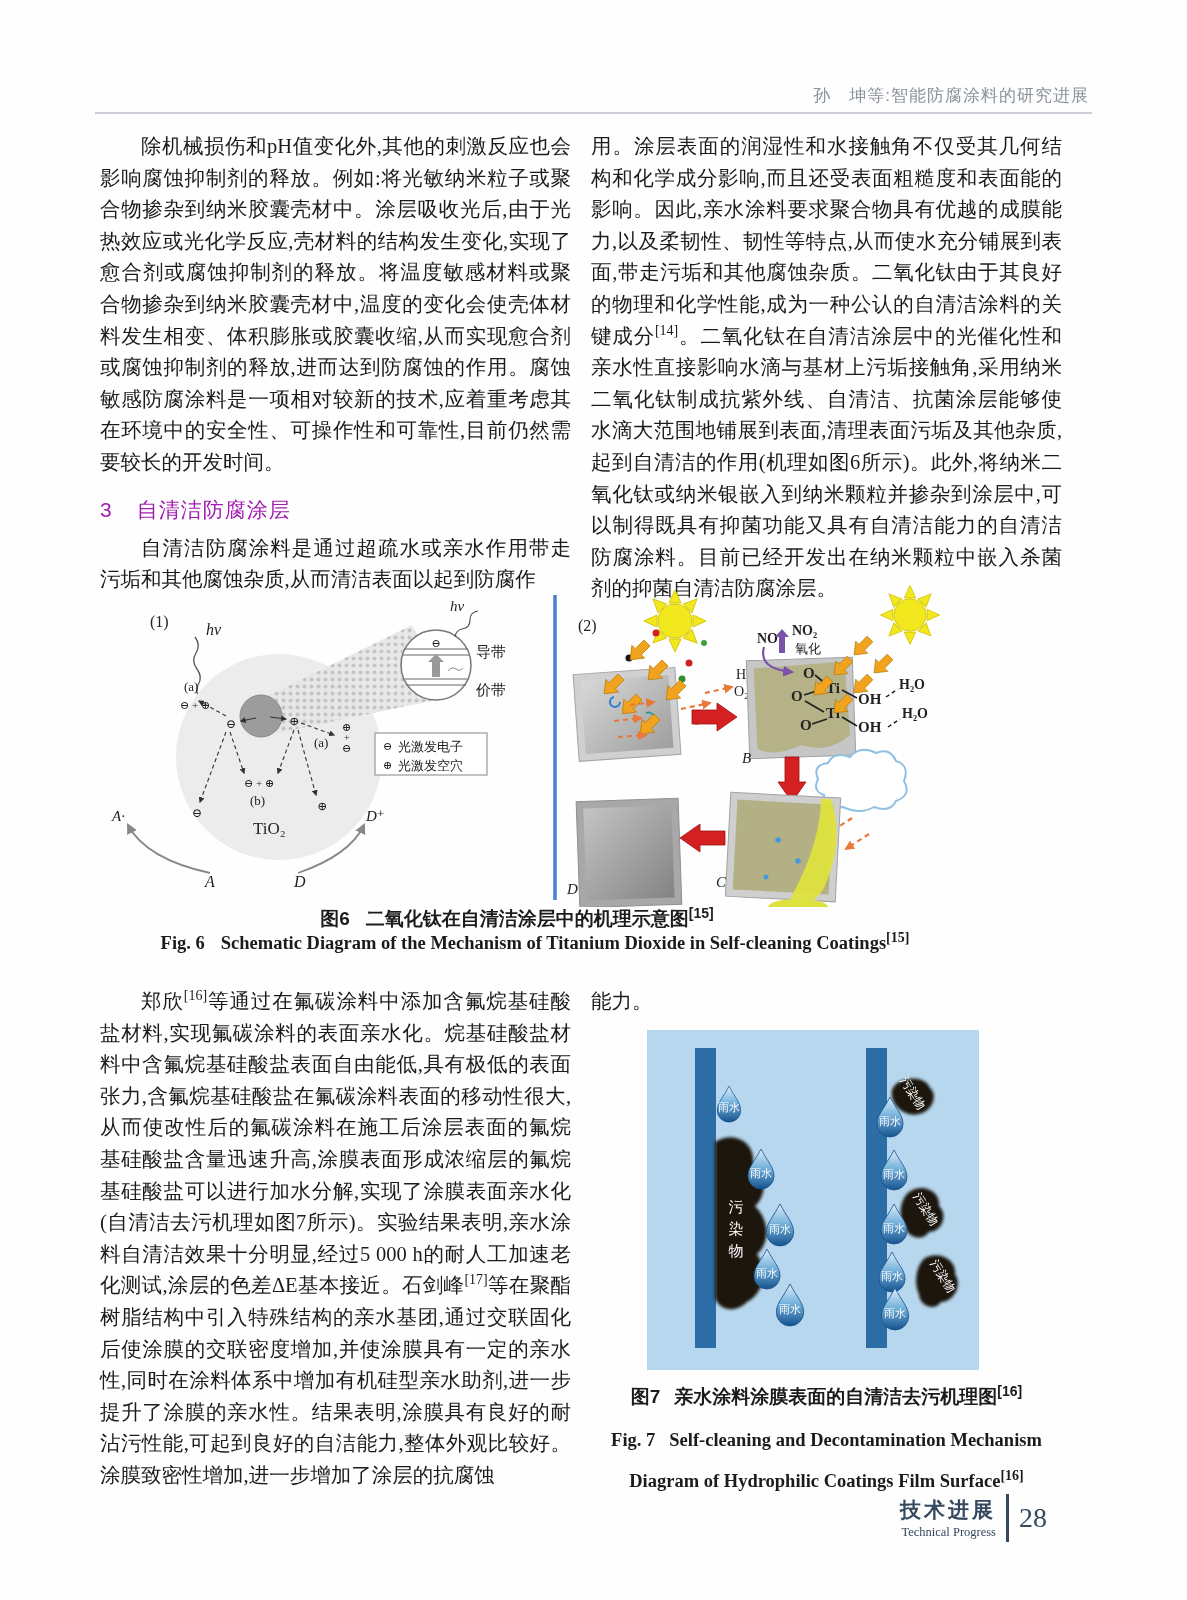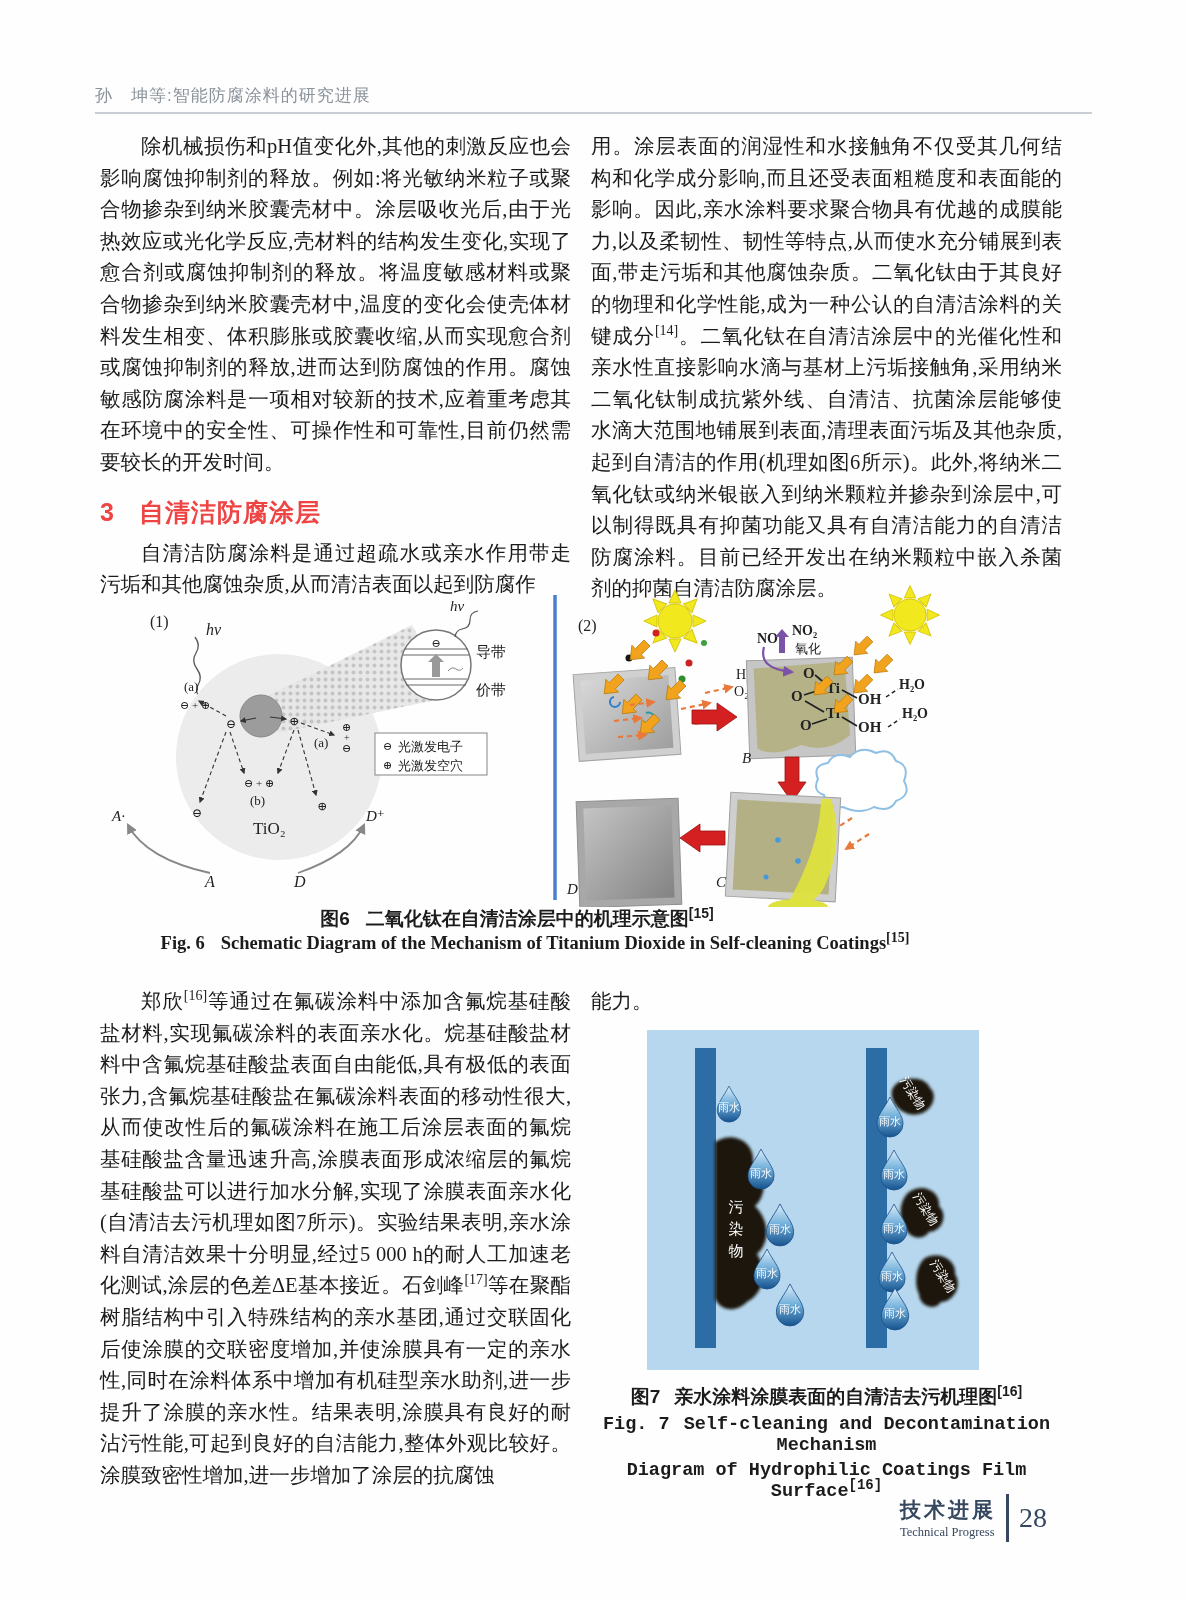--- a/index.html
+++ b/index.html
@@ -1,49 +1,49 @@
 <!DOCTYPE html>
 <html><head>
 <meta charset="utf-8">
 <style>
   html,body{margin:0;padding:0;background:#ffffff;}
   .page{position:relative;width:1187px;height:1600px;background:#fefefe;overflow:hidden;
         font-family:"Liberation Serif","DejaVu Serif",serif;color:#1b1b1b;}
   
-  .header{position:absolute;top:84px;left:95px;right:98px;text-align:left;
+  .header{position:absolute;top:84px;left:95px;right:98px;text-align:right;
           font-size:17px;color:#8a929a;letter-spacing:1px;font-family:"Liberation Sans",sans-serif;}
   .header-rule{position:absolute;top:112px;left:95px;right:95px;height:2px;background:#c9ced4;}
   
   .cols{position:absolute;left:100px;display:flex;gap:20px;}
   .top-cols{top:131px;}
   .bottom-cols{top:986px;}
   .col{width:471px;}
   .col p{margin:0;font-size:20.5px;line-height:31.6px;text-align:justify;text-justify:inter-ideograph;}
   p.indent{text-indent:2em;}
   sup.ref{font-size:14px;line-height:0;}
   h2.section{margin:17px 0 9px 0;font-family:"Liberation Sans",sans-serif;
-             font-size:25px;font-weight:700;color:#ef4444;letter-spacing:1px;}
+             font-size:21px;font-weight:400;color:#a21caf;letter-spacing:1px;}
   h2.section .sec-num{margin-right:24px;}
   
   .fig6{position:absolute;left:98px;top:585px;}
   .fig6 text{font-family:"Liberation Serif","DejaVu Serif",serif;fill:#222;}
   .cap{position:absolute;left:0;width:1034px;text-align:center;font-weight:bold;}
   .cap-cn{font-size:19px;font-family:"Liberation Sans",sans-serif;}
   .cap-en{font-size:18.5px;font-family:"Liberation Serif",serif;margin-left:18px;}
   .cap .cap-label{margin-right:16px;}
   
   .fig7-wrap{margin:12px 0 0 56px;}
   .fig7 text{font-family:"Liberation Sans","DejaVu Sans",sans-serif;}
   .col .cap7{position:static;width:100%;text-align:center;font-weight:bold;margin-top:10px;
              font-family:"Liberation Sans",sans-serif;font-size:19px;}
-  .col .cap7en{font-family:Liberation Mono, monospace;font-size:18.5px;margin-top:4px;}
+  .col .cap7en{font-family:Liberation Serif, serif;font-size:18.5px;margin-top:20px;}
   .cap7 .cap-label{margin-right:14px;}
   
   .footer{position:absolute;top:1494px;right:140px;display:flex;align-items:center;gap:10px;color:#36485f;}
-  .footer-labels{text-align:left;}
+  .footer-labels{text-align:right;}
   .footer-cn{font-family:"Liberation Sans",sans-serif;font-weight:bold;font-size:21px;letter-spacing:3px;}
   .footer-en{font-family:"Liberation Serif",serif;font-size:12.5px;margin-top:1px;}
   .footer-divider{width:3px;height:48px;background:#36485f;}
   .footer-page{font-family:"Liberation Serif",serif;font-size:28px;}
 </style>
 </head>
 <body>
 
 <div class="page">
 

